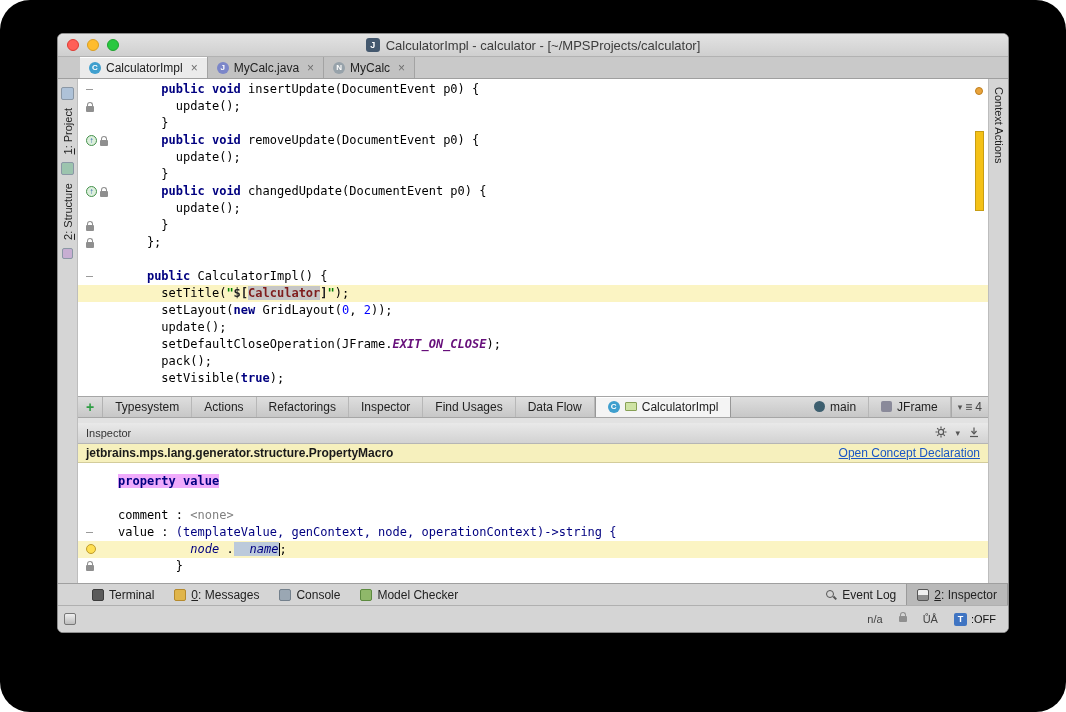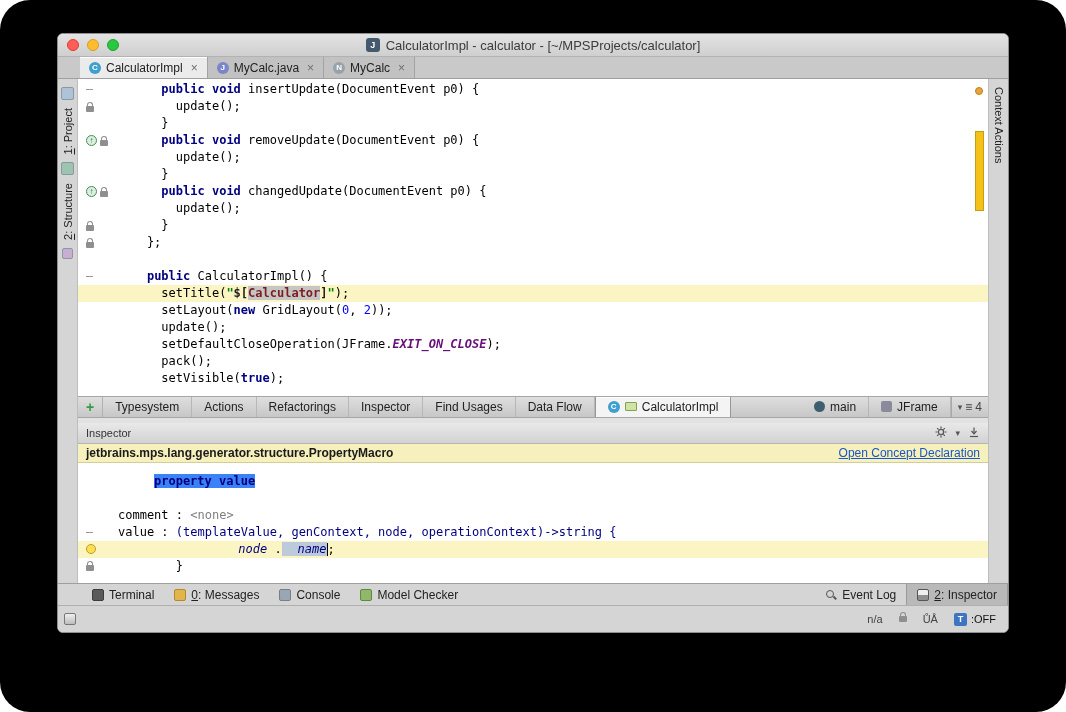--- a/index.html
+++ b/index.html
@@ -49,24 +49,24 @@
   .gut{flex:0 0 40px;height:100%;display:flex;align-items:center;gap:3px;padding-left:8px;box-sizing:border-box;}
   .code{white-space:pre;font-family:"DejaVu Sans Mono",monospace;font-size:12px;line-height:17px;}
   .t-p{color:#000;}
   .t-k{color:#000080;font-weight:bold;}
   .t-s{color:#008000;font-weight:bold;}
   .t-n{color:#0000ff;}
   .t-cst{color:#660e7a;font-style:italic;font-weight:bold;}
   .t-md{color:#222;font-weight:bold;}
   .t-mac{color:#7f1d1d;font-weight:bold;background:#c6c6c6;}
   .t-nav{color:#000080;}
-  .t-it{color:#000080;font-style:italic;margin-left:48px;}
+  .t-it{color:#000080;font-style:italic;}
   .t-b{color:#000;font-weight:normal;}
   .t-gray{color:#808080;}
-  .t-psel{color:#000080;font-weight:bold;background:#3b82f6;margin-left:36px;}
+  .t-psel{color:#000080;font-weight:bold;background:#f0abfc;}
   .t-namesel{color:#000080;font-style:italic;background:#bccadb;padding-left:16px;}
   .t-caret{display:inline-block;width:1px;height:13px;background:#000;vertical-align:middle;}
   .gi-lock{position:relative;width:8px;height:6px;background:#8f8f8f;border-radius:1px;margin-top:4px;flex:0 0 8px;}
   .gi-lock::before{content:"";position:absolute;top:-4px;left:1px;width:4px;height:4px;border:1px solid #8f8f8f;
                    border-bottom:none;border-radius:3px 3px 0 0;}
   .gi-ovr{width:11px;height:11px;border-radius:50%;background:#dcefdc;border:1px solid #45914c;box-sizing:border-box;
           color:#2a5fb0;font-size:8px;line-height:9px;text-align:center;font-weight:bold;flex:0 0 11px;}
   .gi-fold{width:7px;height:0;border-top:1px solid #9a9a9a;flex:0 0 7px;}
   .gi-bulb{width:10px;height:10px;border-radius:50%;background:#ffdf52;border:1px solid #bf9c2c;box-sizing:border-box;flex:0 0 10px;}
   .err-stripe{position:absolute;right:4px;top:52px;width:9px;height:80px;background:#f4c117;border:1px solid #c79d14;box-sizing:border-box;}

